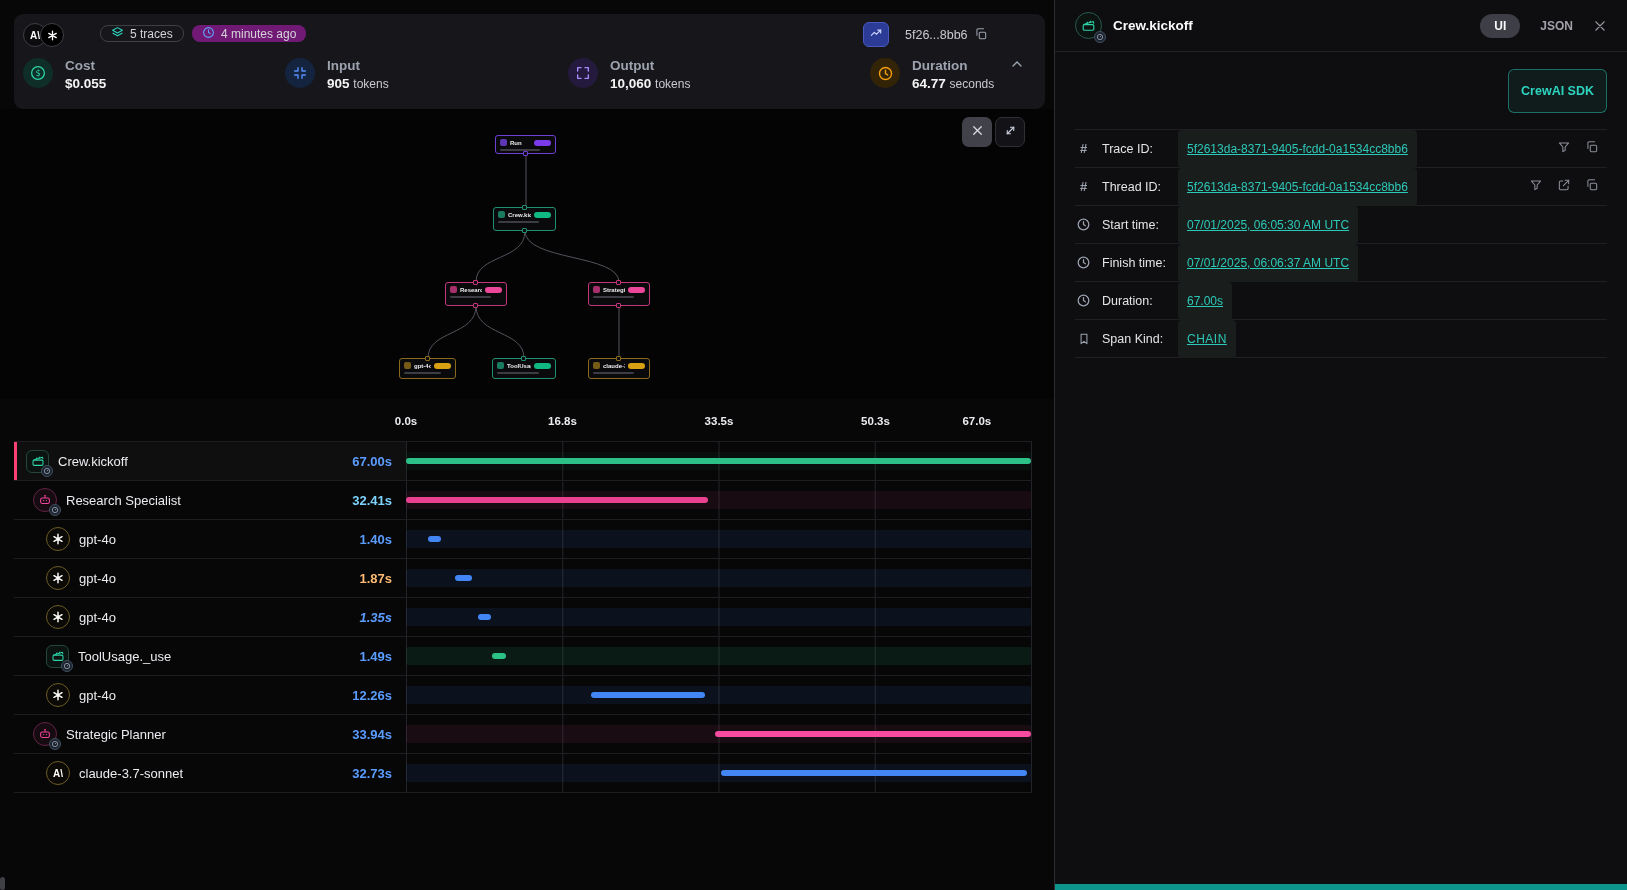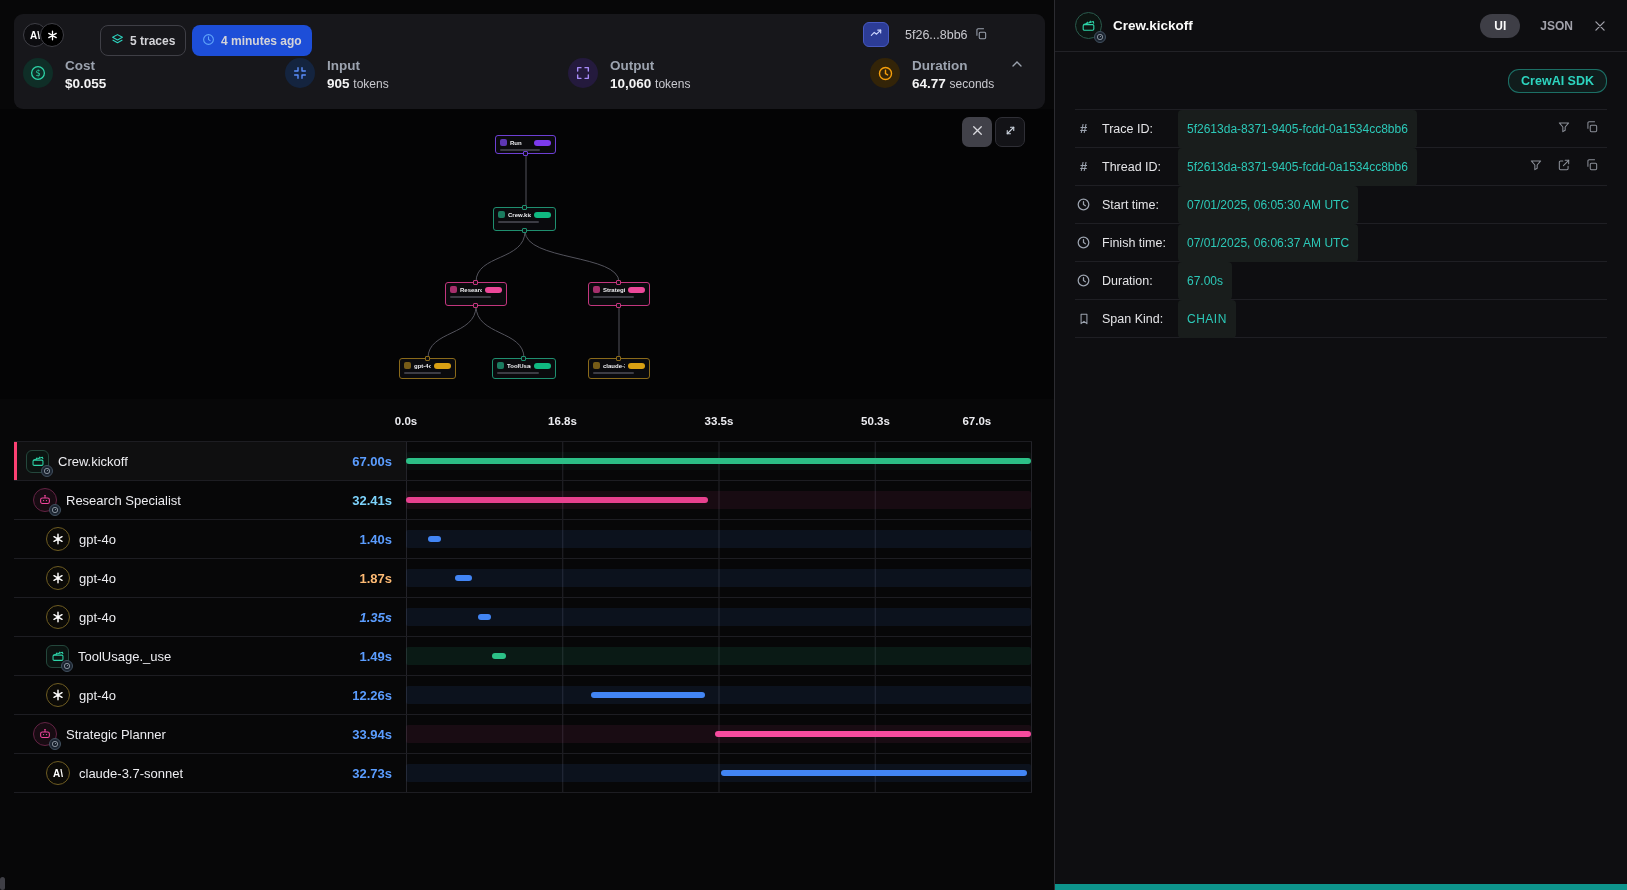--- a/index.html
+++ b/index.html
@@ -10,24 +10,24 @@
   
   .left { position:absolute; left:0; top:0; width:1054px; height:890px; background:#070708; }
 
   .header-card { position:absolute; left:14px; top:14px; width:1031px; height:95px;
     background:#17171b; border-radius:9px; }
   .header-top { position:absolute; left:0; top:0; right:0; height:40px; }
   .avatars { position:absolute; left:9px; top:9px; display:flex; }
   .avatar { width:24px; height:24px; border-radius:50%; background:#0c0c0f; border:1px solid #3f3f46;
     display:flex; align-items:center; justify-content:center; font-weight:bold; font-size:10px; color:#fff; }
   .avatar + .avatar { margin-left:-7px; background:#000; }
-  .badge-pill { position:absolute; top:11px; height:31px; display:flex; align-items:center; gap:6px;
-    padding:0 10px; border-radius:8px; font-size:12px; color:#d4d4d8;font-weight:bold; }
+  .badge-pill { position:absolute; top:11px; height:17px; display:flex; align-items:center; gap:6px;
+    padding:0 10px; border-radius:8px; font-size:12px; color:#d4d4d8; }
   .badge-traces { left:86px; border:1px solid #3f3f46; }
-  .badge-time { left:178px; background:#1d4ed8; }
+  .badge-time { left:178px; background:#701a75; }
   .chart-btn { position:absolute; left:849px; top:8px; width:26px; height:25px; border-radius:6px;
     background:#2c3c96; border:1px solid #4759c0; display:flex; align-items:center; justify-content:center; cursor:pointer; }
   .trace-short { position:absolute; left:891px; top:14px; font-size:12.5px; color:#c9c9cf; }
   .copy-top { position:absolute; left:960px; top:13px; color:#9ca3af; cursor:pointer; }
   .chevron-up-btn { position:absolute; left:995px; top:42px; color:#9ca3af; cursor:pointer; }
 
   .stat { position:absolute; top:44px; display:flex; gap:12px; }
   .stat-ic { width:30px; height:30px; border-radius:50%; display:flex; align-items:center; justify-content:center; }
   .stat-label { font-size:13.5px; font-weight:bold; color:#9ca3af; line-height:15px; }
   .stat-value { font-size:13.5px; font-weight:bold; color:#f4f4f5; line-height:21px; }
@@ -86,28 +86,28 @@
   .ph-icon { position:relative; width:27px; height:27px; border-radius:50%; background:#0c1411;
     border:1px solid #2a5a4d; display:flex; align-items:center; justify-content:center; flex:none; }
   .ph-title { font-size:13.5px; font-weight:bold; color:#fafafa; }
   .ph-right { margin-left:auto; display:flex; align-items:center; gap:20px; }
   .tab-ui { background:#3e3e46; color:#fafafa; font-size:12px; font-weight:bold; padding:5px 14px;
     border-radius:15px; cursor:pointer; }
   .tab-json { color:#a1a1aa; font-size:12px; font-weight:bold; cursor:pointer; }
   .panel-x { color:#a1a1aa; cursor:pointer; display:flex; }
   .sdk-row { margin:0 20px; padding:17px 0 16px; border-bottom:1px solid #1f1f24; display:flex; justify-content:flex-end; }
   .sdk-badge { border:1px solid rgba(45,212,191,.45); background:rgba(45,212,191,.07); color:#2dd4bf;
-    font-size:12.5px; font-weight:bold; padding:4px 12px; border-radius:11px; }
+    font-size:12.5px; font-weight:bold; padding:14px 12px; border-radius:6px; }
   .fields { margin:0 20px; }
   .frow { height:38px; display:flex; align-items:center; border-bottom:1px solid #1f1f24; position:relative; }
   .ficon { width:17px; color:#9ca3af; display:flex; justify-content:center; margin-right:10px; flex:none;
     font-size:13px; font-weight:bold; }
   .flabel { width:76px; flex:none; font-size:12.5px; color:#e4e4e7; }
   .fpill { background:#191d1c; color:#2cc9b8; font-size:12px; padding:12px 9px; border-radius:4px;
-    white-space:nowrap; }
+    white-space:nowrap;text-decoration:underline; }
   .factions { position:absolute; right:8px; display:flex; gap:14px; color:#8b8f98; }
   .factions svg { cursor:pointer; }
   .attr-row { margin:0 20px; height:44px; display:flex; align-items:center; cursor:pointer;
     border-bottom:1px solid #1f1f24; position:relative; }
   .attr-label { font-size:13px; font-weight:bold; color:#f4f4f5; }
   .attr-chevron { position:absolute; right:8px; color:#9ca3af; }
   .panel-bottom-bar { position:absolute; left:0; bottom:0; width:573px; height:6px; background:#0d948c; }
 </style>
 </head>
 <body>

